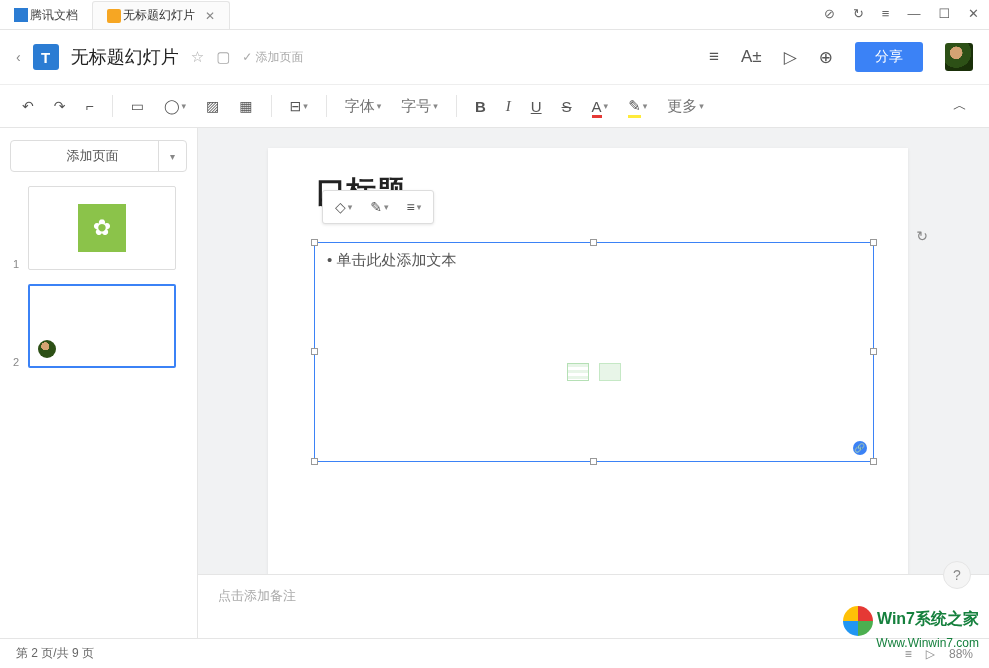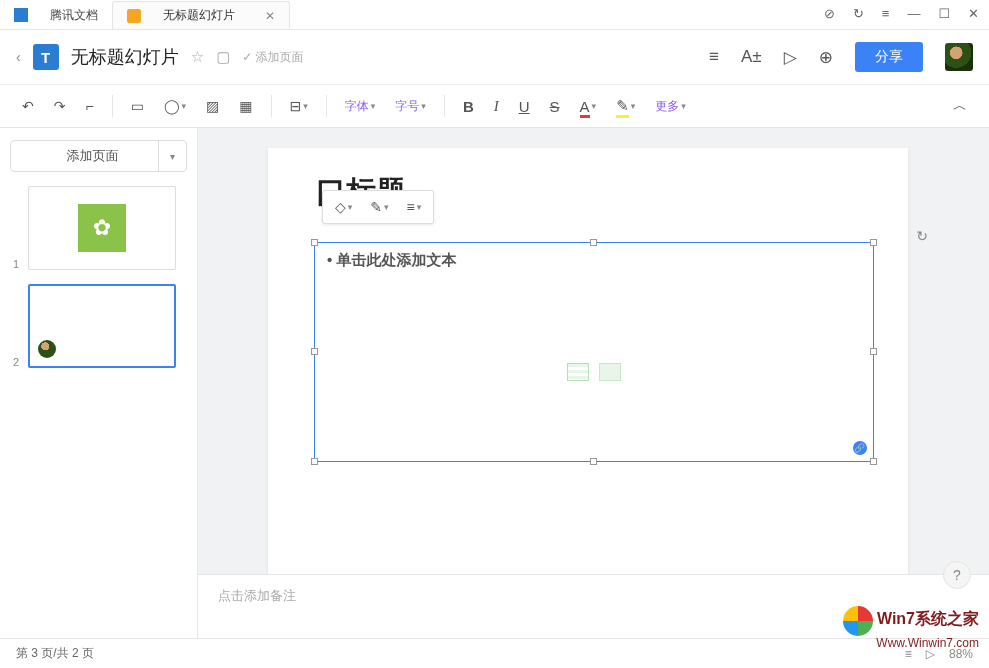--- a/index.html
+++ b/index.html
@@ -1,20 +1,20 @@
 <!DOCTYPE html>
 <html><head>
 <meta charset="utf-8">
 <style>
 * { box-sizing: border-box; margin: 0; padding: 0; }
 body { font-family: "Microsoft YaHei", Arial, sans-serif; background: #fff; width: 989px; height: 668px; overflow: hidden; position: relative; }
 
 
 .tabs-bar { height: 30px; display: flex; align-items: flex-end; background: #fff; border-bottom: 1px solid #e5e5e5; }
-.tab { height: 28px; padding: 0 14px; display: flex; align-items: center; font-size: 12px; color: #333; gap: 22px; position: relative; }
+.tab { height: 28px; padding: 0 14px; display: flex; align-items: center; font-size: 12px; color: #333; gap: 2px; position: relative; }
 .tab.inactive { color: #444; }
 .tab.active { background: #fbfbfb; border-top: 1px solid #e5e5e5; border-left: 1px solid #e5e5e5; border-right: 1px solid #e5e5e5; border-radius: 3px 3px 0 0; }
 .tab .close-x { color: #888; margin-left: 8px; font-size: 12px; cursor: pointer; }
 .tab-icon-square { width: 14px; height: 14px; background: #2b7cd3; display:inline-block; }
 .tab-icon-orange { width: 14px; height: 14px; background: #f6a623; border-radius: 2px; }
 
 .window-controls { position: absolute; right: 10px; top: 6px; display:flex; gap: 18px; color: #666; }
 .window-controls span { font-size: 13px; cursor:pointer; }
 
 
@@ -26,21 +26,21 @@
 .save-status { color:#aaa; font-size:12px; display:flex; align-items:center; gap:3px; }
 .header-right { margin-left:auto; display:flex; align-items:center; gap:22px; }
 .hr-icon { color:#555; font-size:17px; cursor:pointer; }
 .share-btn { background:#3b82f6; color:#fff; padding:6px 20px; border-radius:3px; font-size:14px; cursor:pointer; border:none; }
 .avatar { width:28px; height:28px; border-radius:3px; background: radial-gradient(circle at 40% 35%, #d4a373 25%, #2d5016 26% 60%, #1a3009 61%); }
 
 
 .toolbar { height: 44px; border-top:1px solid #eee; border-bottom:1px solid #e5e5e5; display:flex; align-items:center; padding:0 14px; gap:4px; }
 .tb-btn { padding:6px 8px; color:#555; font-size:14px; cursor:pointer; display:flex; align-items:center; gap:2px; }
 .tb-sep { width:1px; height:22px; background:#e5e5e5; margin:0 6px; }
-.tb-label { font-size:12px; color:#8b5cf6; }
+.tb-label { font-size:15px; color:#737373; }
 .caret-down { font-size:9px; color:#888; }
 .tb-bold { font-weight:bold; font-size:15px; }
 .tb-italic { font-style:italic; font-size:15px; font-family: Georgia, serif; }
 .tb-under { text-decoration: underline; font-size:15px; }
 .tb-strike { text-decoration: line-through; font-size:15px; }
 .color-a { position:relative; font-size:15px; }
 .color-a::after { content:""; position:absolute; left:0; right:0; bottom:-3px; height:3px; background:#e53935; }
 .color-hl { position:relative; font-size:15px; }
 .color-hl::after { content:""; position:absolute; left:0; right:0; bottom:-3px; height:3px; background:#ffeb3b; }
 
@@ -63,37 +63,37 @@
 .float-toolbar { position:absolute; left:54px; top:42px; background:#fff; border:1px solid #ddd; border-radius:3px; display:flex; padding:4px; gap:2px; box-shadow:0 1px 3px rgba(0,0,0,.1); }
 .ft-btn { padding:4px 8px; color:#555; font-size:14px; cursor:pointer; display:flex; align-items:center; gap:2px; }
 
 .text-box { position:absolute; left:46px; top:94px; width:560px; height:220px; border:1px solid #3b82f6; background:#fff; }
 .text-box::before { content:""; position:absolute; inset:-6px; }
 .handle { position:absolute; width:7px; height:7px; background:#fff; border:1px solid #999; }
 .h-tl{top:-4px;left:-4px}.h-tr{top:-4px;right:-4px}.h-bl{bottom:-4px;left:-4px}.h-br{bottom:-4px;right:-4px}
 .h-tm{top:-4px;left:50%;margin-left:-4px}.h-bm{bottom:-4px;left:50%;margin-left:-4px}
 .h-ml{top:50%;left:-4px;margin-top:-4px}.h-mr{top:50%;right:-4px;margin-top:-4px}
 .rotate-h { position:absolute; top:80px; right:-20px; font-size:14px; color:#888; }
-.text-content { padding:8px 12px; font-size:15px; color:#555;font-weight:bold; }
+.text-content { padding:8px 12px; font-size:15px; color:#555; }
 .placeholder-icons { position:absolute; left:50%; top:55%; transform:translateX(-50%); display:flex; gap:10px; }
 .ph-icon { width:22px; height:18px; border:1px solid #b5e0b5; background: repeating-linear-gradient(#e8f5e8, #e8f5e8 3px, #fff 3px, #fff 6px); }
 .ph-icon.img { border-color:#c5e8c5; background:#e8f5e8; position:relative; }
 .link-badge { position:absolute; right:6px; bottom:6px; width:14px; height:14px; background:#3b82f6; border-radius:50%; display:flex; align-items:center; justify-content:center; color:#fff; font-size:9px; }
 
 .link-menu { position:absolute; left:45px; bottom:-8px; background:#fff; border:1px solid #ddd; border-radius:3px; padding:10px 14px; display:flex; gap:18px; font-size:13px; box-shadow:0 1px 3px rgba(0,0,0,.1); }
 .link-menu a { color:#3b82f6; text-decoration:none; cursor:pointer; }
 .link-hilite { position:absolute; border:2px solid #e53935; left:112px; bottom:8px; width:240px; height:32px; pointer-events:none; }
 
 .notes-area { position:absolute; left:198px; right:0; bottom:30px; height:64px; border-top:1px solid #e5e5e5; background:#fff; padding:12px 20px; font-size:13px; color:#aaa; }
 .help-btn { position:absolute; right:18px; top:-14px; width:28px; height:28px; border-radius:50%; background:#f5f5f5; border:1px solid #e5e5e5; display:flex; align-items:center; justify-content:center; color:#888; font-size:14px; cursor:pointer; }
 
 .status-bar { position:absolute; left:0; right:0; bottom:0; height:30px; border-top:1px solid #e5e5e5; display:flex; align-items:center; padding:0 16px; font-size:12px; color:#666; }
 .status-right { margin-left:auto; display:flex; gap:14px; align-items:center; color:#888; }
 
-.watermark { position:absolute; right:10px; bottom:18px; text-align:right; font-size:12px; color:#7f1d1d; pointer-events:none; }
+.watermark { position:absolute; right:10px; bottom:18px; text-align:right; font-size:12px; color:#15803d; pointer-events:none; }
 .watermark .big { font-size:16px; font-weight:bold; }
 .watermark .orb { display:inline-block; width:30px; height:30px; border-radius:50%; background: conic-gradient(#e53935 0 90deg,#4caf50 90deg 180deg,#2196f3 180deg 270deg,#ffc107 270deg 360deg); vertical-align:middle; margin-right:4px; }
 </style>
 </head>
 <body>
 
 <div class="tabs-bar">
   <div class="tab inactive">
     <span class="tab-icon-square"></span>
     <span>腾讯文档</span>
@@ -227,21 +227,21 @@
     <div class="link-hilite"></div>
   </div>
 </div>
 
 <div class="notes-area">
   <span>点击添加备注</span>
   <div class="help-btn">?</div>
 </div>
 
 <div class="status-bar">
-  <span>第 3 页/共 2 页</span>
+  <span>第 2 页/共 9 页</span>
   <div class="status-right">
     <span>≡</span>
     <span>▷</span>
     <span>88%</span>
   </div>
 </div>
 
 <div class="watermark">
   <div><span class="orb"></span><span class="big">Win7系统之家</span></div>
   <div>Www.Winwin7.com</div>

